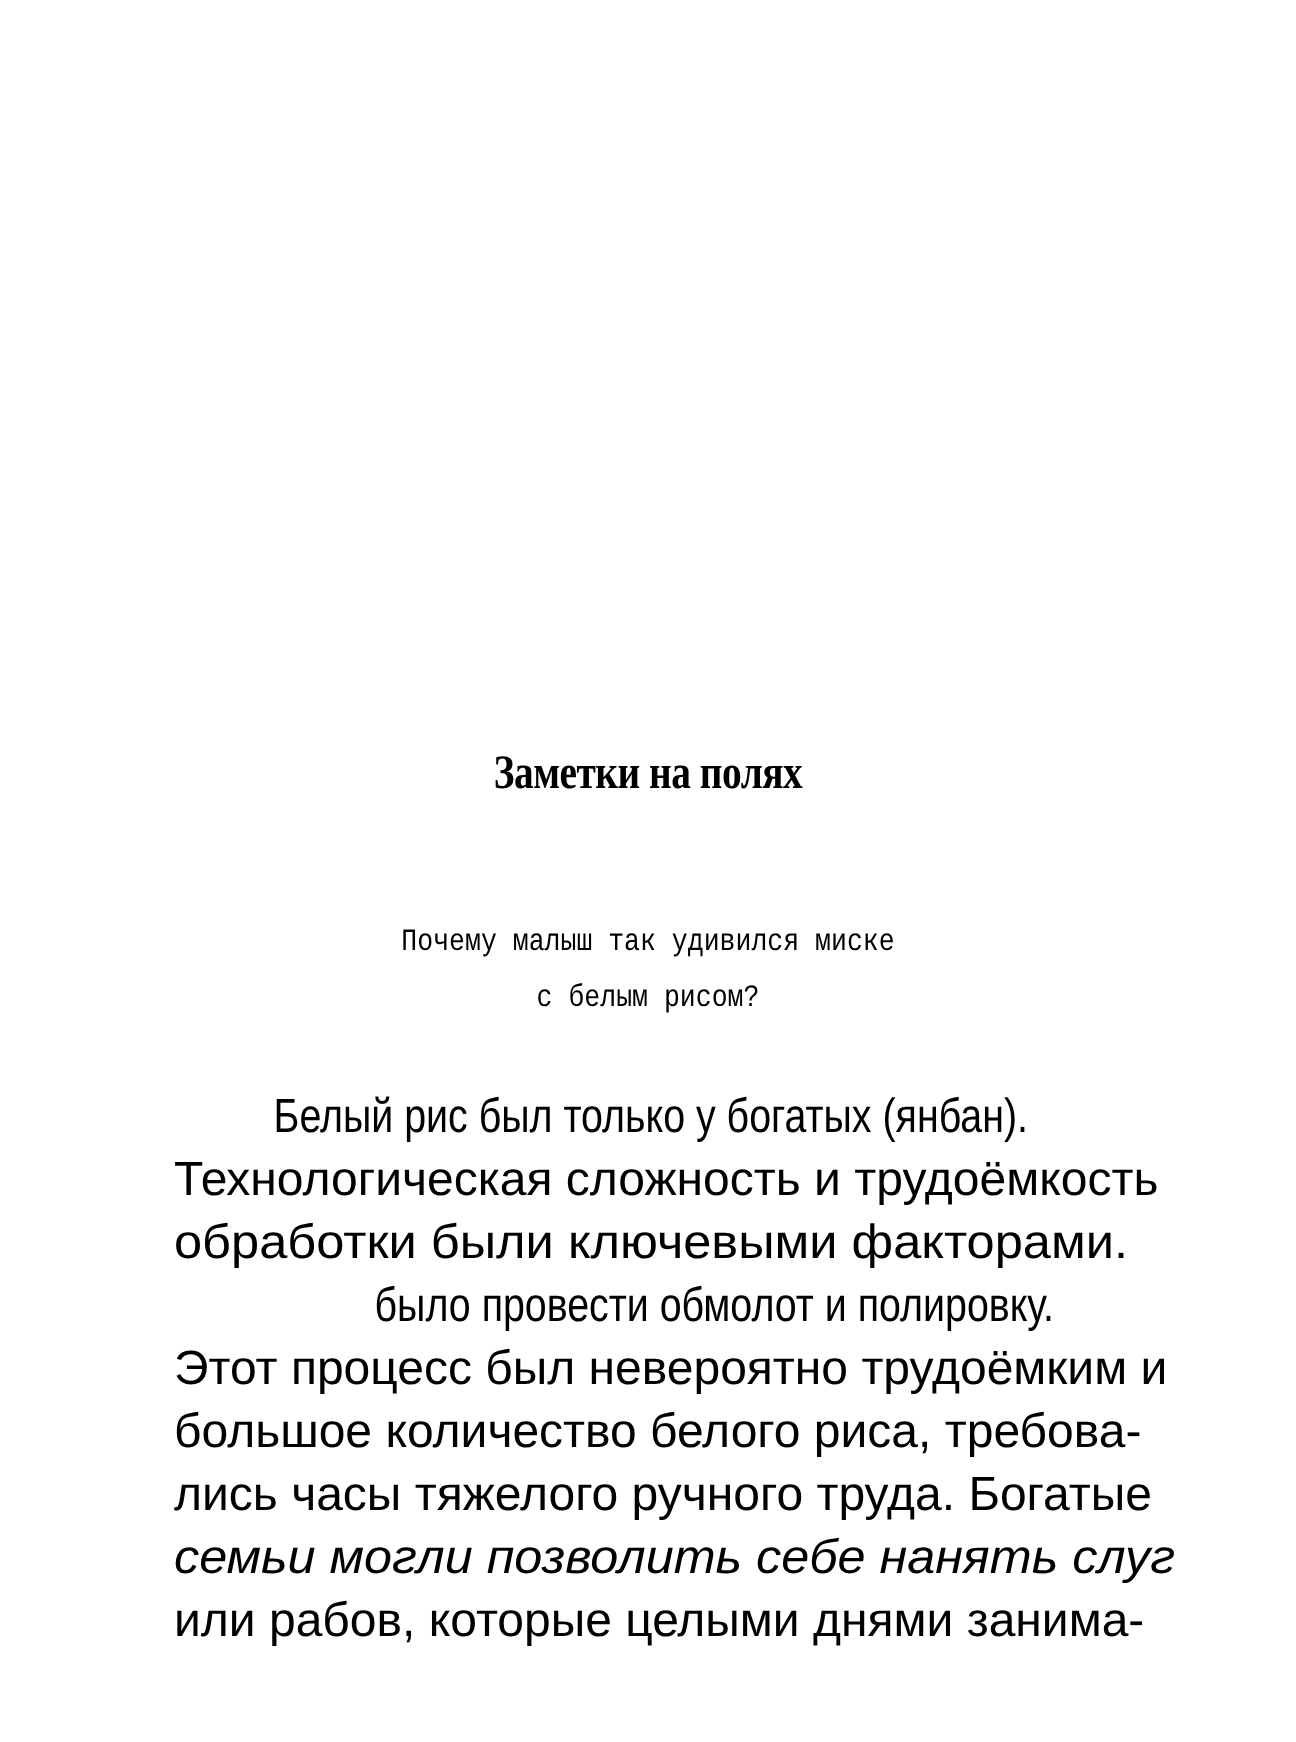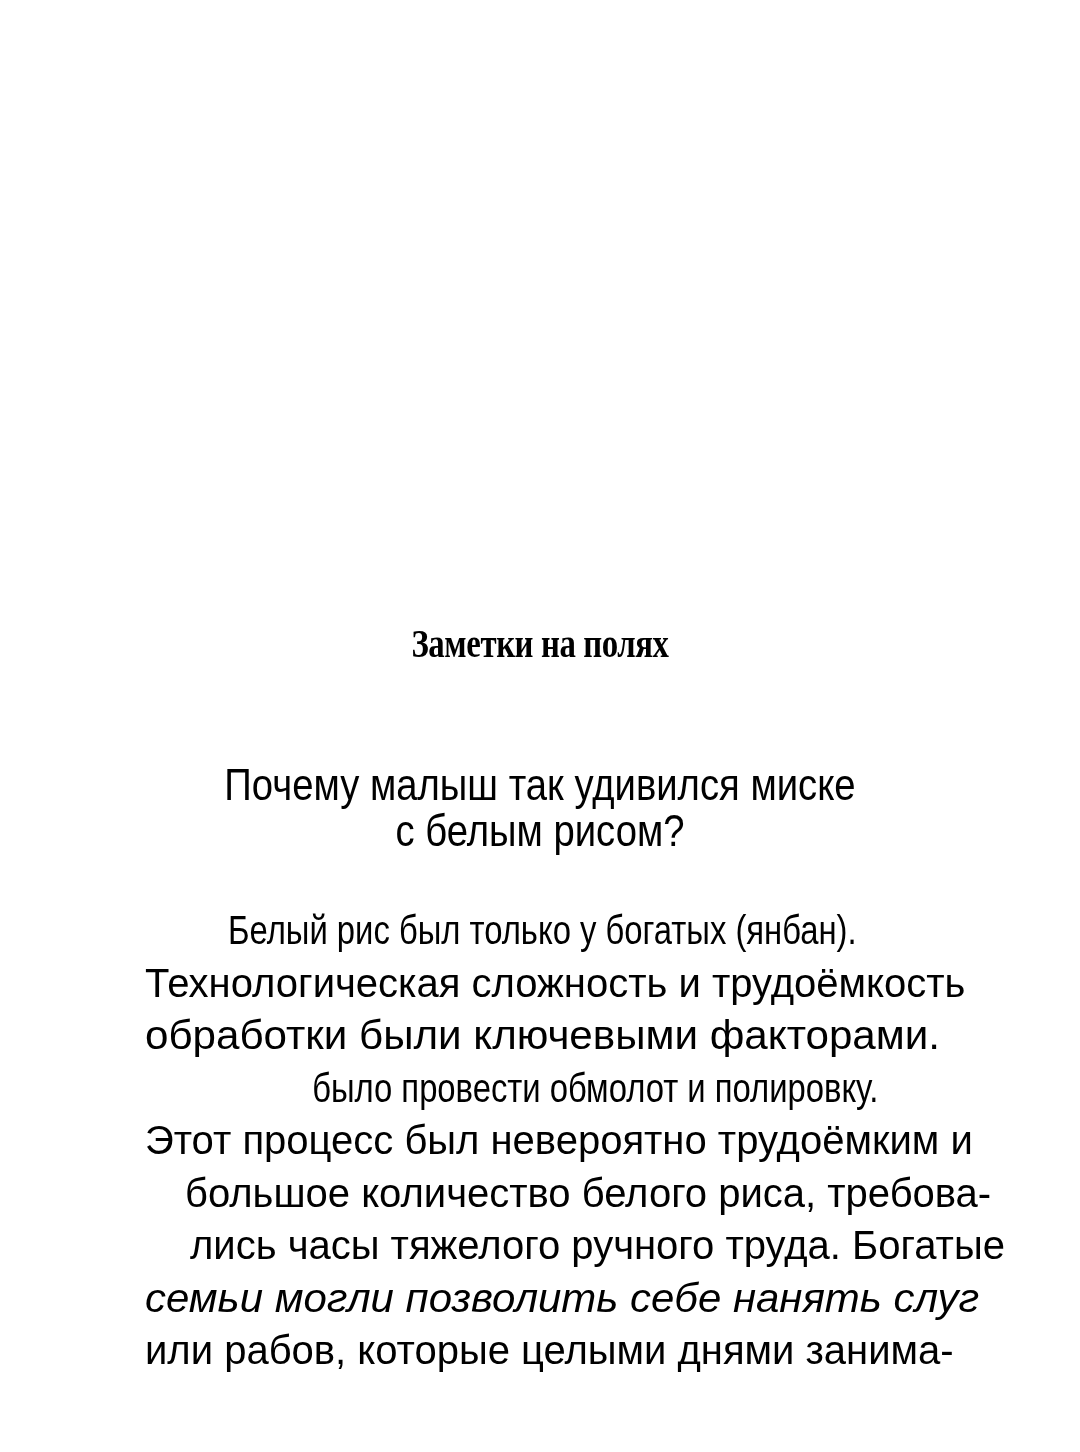--- a/index.html
+++ b/index.html
@@ -34,22 +34,22 @@
       letter-spacing: -0.5px;
       transform: scaleX(0.82);
       transform-origin: center;
     }
     .question {
       position: absolute;
       left: 0;
       width: 1080px;
       top: 762px;
       text-align: center;
-      font-family: Liberation Sans, sans-serif;
-      font-size: 45px;
+      font-family: Liberation Mono, monospace;
+      font-size: 26px;
       line-height: 46px;
     }
     .question .q-line {
       display: block;
       transform: scaleX(0.85);
       transform-origin: center;
     }
     .body-text {
       position: absolute;
       left: 145px;
@@ -84,19 +84,19 @@
     <span class="q-line">Почему малыш так удивился миске</span>
     <span class="q-line">с белым рисом?</span>
   </div>
 
   <div class="body-text">
     <div class="line center" style="text-align: center; white-space: nowrap;"><span class="inner" style="transform: scaleX(0.82);">Белый рис был только у богатых (янбан).</span></div>
     <div class="line justify" style="text-align: center; white-space: nowrap;"><span class="inner" style="transform: scaleX(1);">Технологическая сложность и трудоёмкость</span></div>
     <div class="line justify" style="text-align: left; white-space: nowrap;"><span class="inner" style="transform: scaleX(1.05326);">обработки были ключевыми факторами.</span></div>
     <div class="line center" style="text-align: right; white-space: nowrap;"><span class="inner" style="transform: scaleX(0.82);">было провести обмолот и полировку.</span></div>
     <div class="line justify" style="text-align: left; white-space: nowrap;"><span class="inner" style="transform: scaleX(1);">Этот процесс был невероятно трудоёмким и</span></div>
-    <div class="line justify" style="text-align: left; white-space: nowrap; margin-left: 40px;"><span class="inner" style="transform: scaleX(1);">большое количество белого риса, требова-</span></div>
-    <div class="line justify" style="text-align: center; white-space: nowrap; margin-left: 45px;"><span class="inner" style="transform: scaleX(1);">лись часы тяжелого ручного труда. Богатые</span></div>
+    <div class="line justify" style="text-align: left; white-space: nowrap;"><span class="inner" style="transform: scaleX(1);">большое количество белого риса, требова-</span></div>
+    <div class="line justify" style="text-align: center; white-space: nowrap;"><span class="inner" style="transform: scaleX(1);">лись часы тяжелого ручного труда. Богатые</span></div>
     <div class="line justify" style="text-align: left; white-space: nowrap; font-style: italic;"><span class="inner" style="transform: scaleX(1.04864);">семьи могли позволить себе нанять слуг</span></div>
     <div class="line justify" style="text-align: left; white-space: nowrap;"><span class="inner" style="transform: scaleX(1);">или рабов, которые целыми днями занима-</span></div>
   </div>
 
 </div>
 
 </body></html>

